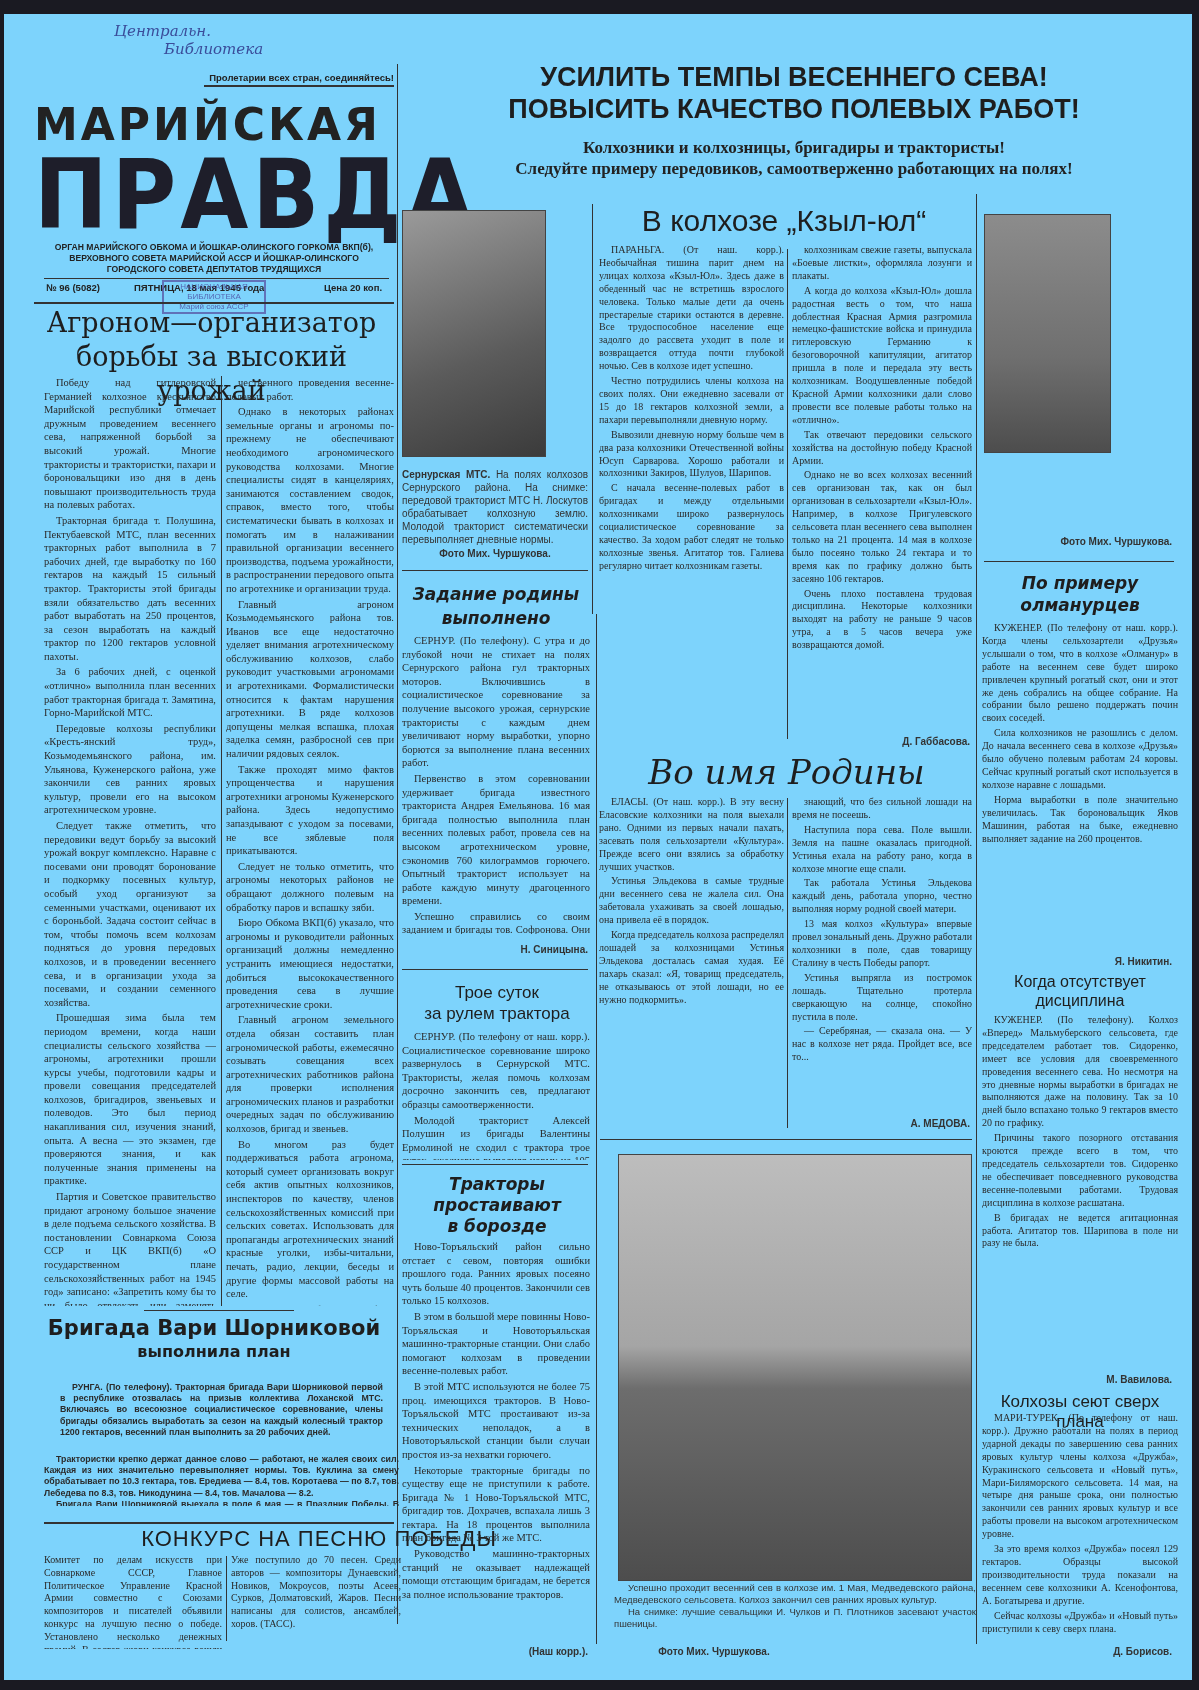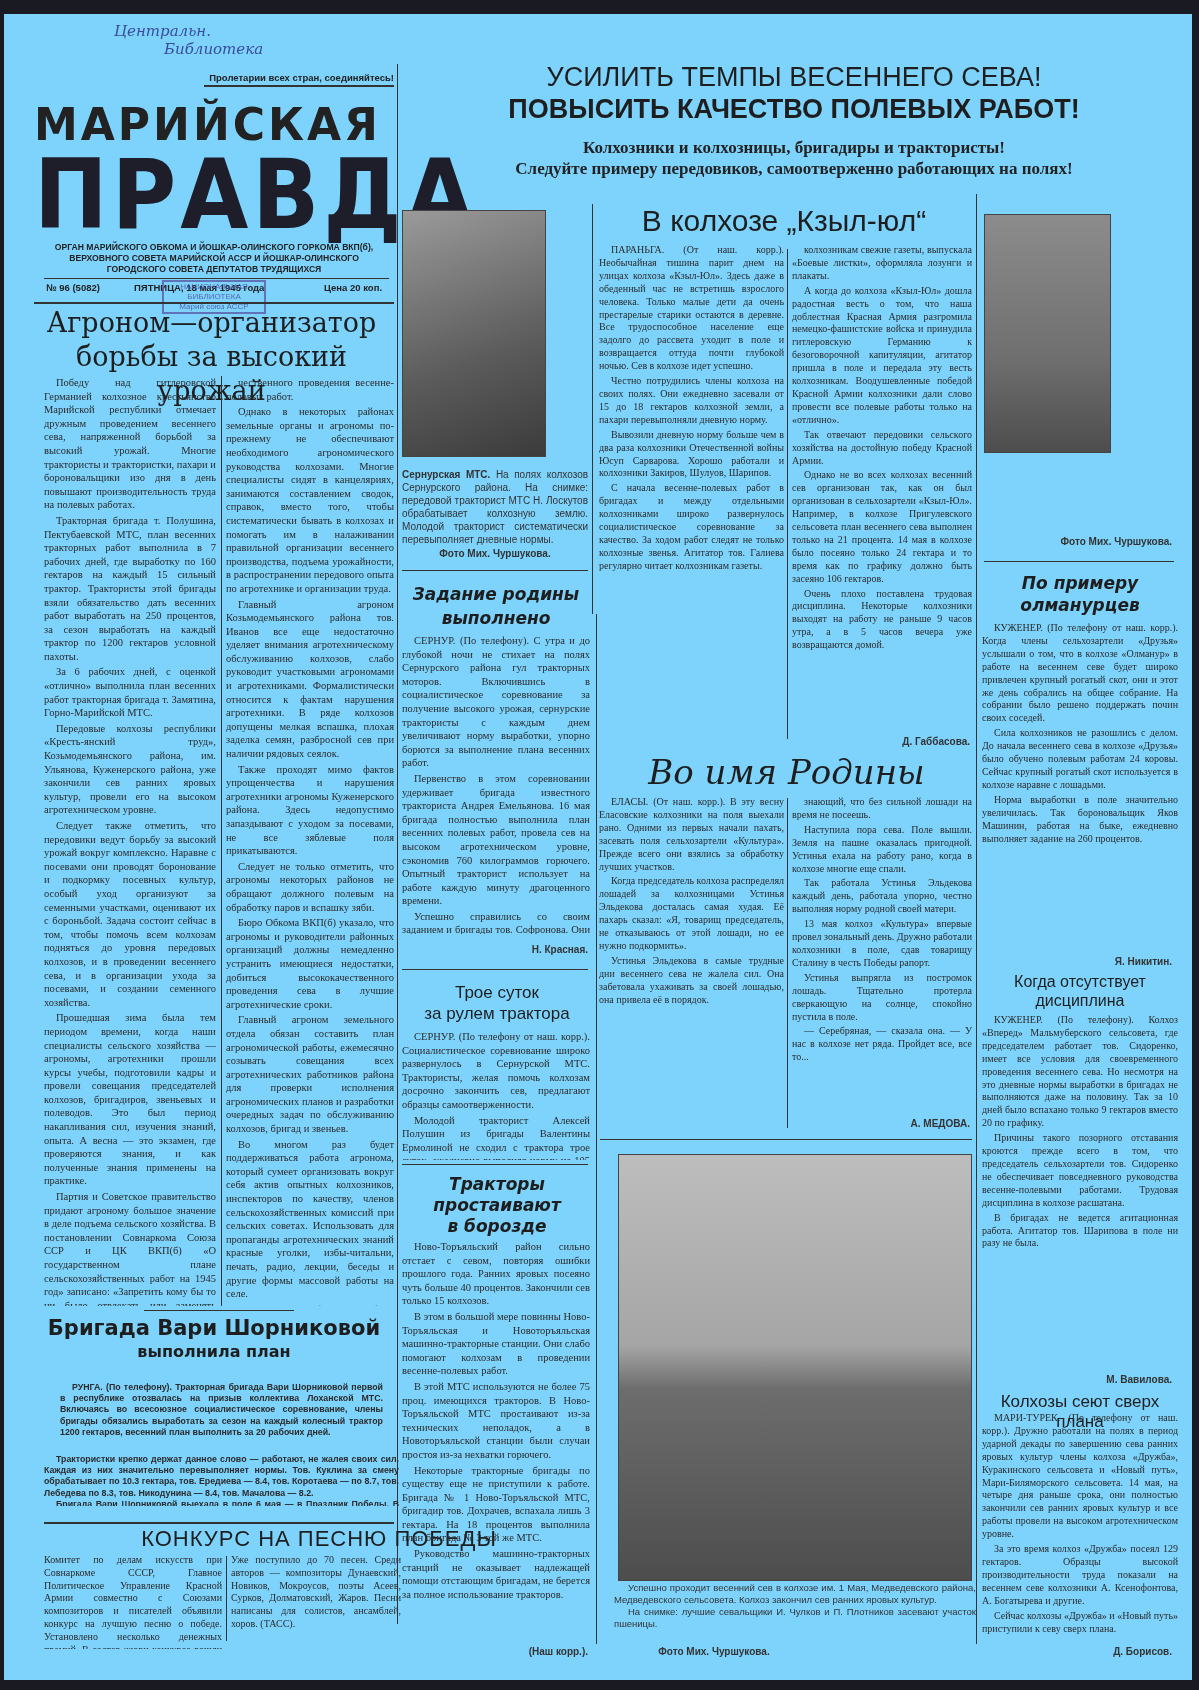--- a/index.html
+++ b/index.html
@@ -36,21 +36,21 @@
   <div class="blk sans" style="left:42px;top:268px;font-size:9.5px;font-weight:bold;">№ 96 (5082)</div>
   <div class="blk sans" style="left:130px;top:268px;font-size:9.5px;font-weight:bold;">ПЯТНИЦА, 18 мая 1945 года</div>
   <div class="blk sans" style="left:320px;top:268px;font-size:9.5px;font-weight:bold;">Цена 20 коп.</div>
   <div class="stamp" style="left:158px;top:266px;width:100px;height:30px;">
     <div>НАЦИОНАЛЬНАЯ</div>
     <div>БИБЛИОТЕКА</div>
     <div>Марий союз АССР</div>
   </div>
   <div class="hr" style="left:30px;top:288px;width:360px;"></div>
 
-  <div class="blk h-sans" style="left:400px;top:48px;width:780px;font-size:27px;font-weight:normal;">УСИЛИТЬ ТЕМПЫ ВЕСЕННЕГО СЕВА!</div>
+  <div class="blk h-sans" style="left:400px;top:48px;width:780px;font-size:27px;font-weight:bold;">УСИЛИТЬ ТЕМПЫ ВЕСЕННЕГО СЕВА!</div>
   <div class="blk h-sans" style="left:400px;top:80px;width:780px;font-size:27px;font-weight:bold;">ПОВЫСИТЬ КАЧЕСТВО ПОЛЕВЫХ РАБОТ!</div>
   <div class="blk" style="left:400px;top:124px;width:780px;font-family:'Liberation Serif',serif;font-weight:bold;font-size:17px;text-align:center;">Колхозники и колхозницы, бригадиры и трактористы!</div>
   <div class="blk" style="left:400px;top:145px;width:780px;font-family:'Liberation Serif',serif;font-weight:bold;font-size:17px;text-align:center;">Следуйте примеру передовиков, самоотверженно работающих на полях!</div>
 
   <div class="vr" style="left:393px;top:50px;height:1560px;"></div>
 
   <div class="blk h-serif" style="left:20px;top:292px;width:375px;font-size:27px;line-height:34px;">
     <div>Агроном—организатор</div>
     <div>борьбы за высокий урожай</div>
   </div>
@@ -107,21 +107,21 @@
 
   <div class="blk h-italic" style="left:398px;top:568px;width:188px;font-size:17px;line-height:24px;">
     <div>Задание родины</div>
     <div>выполнено</div>
   </div>
   <div class="blk txt" style="left:398px;top:620px;width:188px;height:300px;overflow:hidden;">
     <p>СЕРНУР. (По телефону). С утра и до глубокой ночи не стихает на полях Сернурского района гул тракторных моторов. Включившись в социалистическое соревнование за получение высокого урожая, сернурские трактористы с каждым днем увеличивают норму выработки, упорно борются за выполнение плана весенних работ.</p>
     <p>Первенство в этом соревновании удерживает бригада известного тракториста Андрея Емельянова. 16 мая бригада полностью выполнила план весенних полевых работ, провела сев на высоком агротехническом уровне, сэкономив 760 килограммов горючего. Опытный тракторист использует на работе каждую минуту драгоценного времени.</p>
     <p>Успешно справились со своим заданием и бригады тов. Софронова. Они также завершили план весенних тракторных работ.</p>
   </div>
-  <div class="blk credit" style="left:398px;top:930px;width:186px;">Н. Красная.</div>
+  <div class="blk credit" style="left:398px;top:930px;width:186px;">Н. Синицына.</div>
   <div class="hr" style="left:398px;top:955px;width:186px;height:1px;"></div>
 
   <div class="blk h-sans" style="left:398px;top:968px;width:190px;font-size:17px;line-height:21px;">
     <div>Трое суток</div>
     <div>за рулем трактора</div>
   </div>
   <div class="blk txt" style="left:398px;top:1016px;width:188px;height:130px;overflow:hidden;">
     <p>СЕРНУР. (По телефону от наш. корр.). Социалистическое соревнование широко развернулось в Сернурской МТС. Трактористы, желая помочь колхозам досрочно закончить сев, предлагают образцы самоотверженности.</p>
     <p>Молодой тракторист Алексей Полушин из бригады Валентины Ермолиной не сходил с трактора трое суток, ежедневно выполняя норму на 105 процентов.</p>
   </div>
@@ -156,22 +156,22 @@
     <p>Так отвечают передовики сельского хозяйства на достойную победу Красной Армии.</p>
     <p>Однако не во всех колхозах весенний сев организован так, как он был организован в сельхозартели «Кзыл-Юл». Например, в колхозе Пригулевского сельсовета план весеннего сева выполнен только на 21 процента. 14 мая в колхозе было посеяно только 24 гектара и то время как по графику должно быть засеяно 106 гектаров.</p>
     <p>Очень плохо поставлена трудовая дисциплина. Некоторые колхозники выходят на работу не раньше 9 часов утра, а в 5 часов вечера уже возвращаются домой.</p>
   </div>
   <div class="blk credit" style="left:788px;top:722px;width:178px;">Д. Габбасова.</div>
   <div class="vr" style="left:972px;top:180px;height:1450px;"></div>
 
   <div class="blk" style="left:595px;top:738px;width:375px;font-family:'DejaVu Serif',serif;font-style:italic;font-size:34px;text-align:center;color:#1e1e1e;">Во имя Родины</div>
   <div class="blk txt" style="left:595px;top:782px;width:185px;height:330px;overflow:hidden;font-size:10px;line-height:12.9px;font-family:Liberation Serif, serif;">
     <p>ЕЛАСЫ. (От наш. корр.). В эту весну Еласовские колхозники на поля выехали рано. Одними из первых начали пахать, засевать поля сельхозартели «Культура». Прежде всего они взялись за обработку лучших участков.</p>
+    <p>Устинья Эльдекова в самые трудные дни весеннего сева не жалела сил. Она забетовала ухаживать за своей лошадью, она привела её в порядок.</p>
     <p>Когда председатель колхоза распределял лошадей за колхозницами Устинья Эльдекова досталась самая худая. Её пахарь сказал: «Я, товарищ председатель, не отказываюсь от этой лошади, но ее нужно подкормить».</p>
-    <p>Устинья Эльдекова в самые трудные дни весеннего сева не жалела сил. Она забетовала ухаживать за своей лошадью, она привела её в порядок.</p>
   </div>
   <div class="vr" style="left:783px;top:784px;height:330px;"></div>
   <div class="blk txt" style="left:788px;top:782px;width:180px;height:320px;overflow:hidden;font-size:10px;line-height:12.9px;">
     <p>знающий, что без сильной лошади на время не посеешь.</p>
     <p>Наступила пора сева. Поле вышли. Земля на пашне оказалась пригодной. Устинья ехала на работу рано, когда в колхозе многие еще спали.</p>
     <p>Так работала Устинья Эльдекова каждый день, работала упорно, честно выполняя норму родной своей матери.</p>
     <p>13 мая колхоз «Культура» впервые провел зональный день. Дружно работали колхозники в поле, сдав товарищу Сталину в честь Победы рапорт.</p>
     <p>Устинья выпрягла из постромок лошадь. Тщательно протерла сверкающую на солнце, спокойно пустила в поле.</p>
     <p>— Серебряная, — сказала она. — У нас в колхозе нет ряда. Пройдет все, все то...</p>
   </div>

